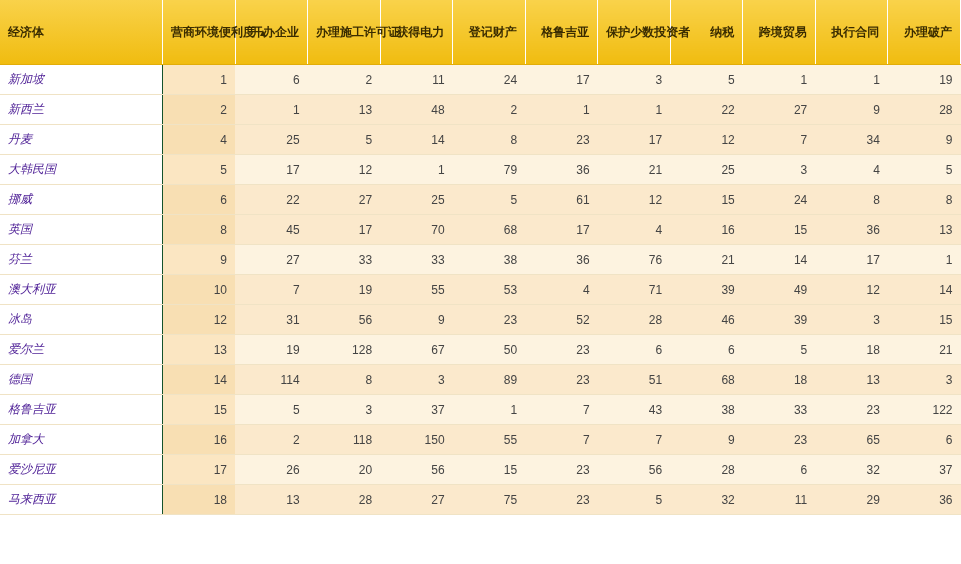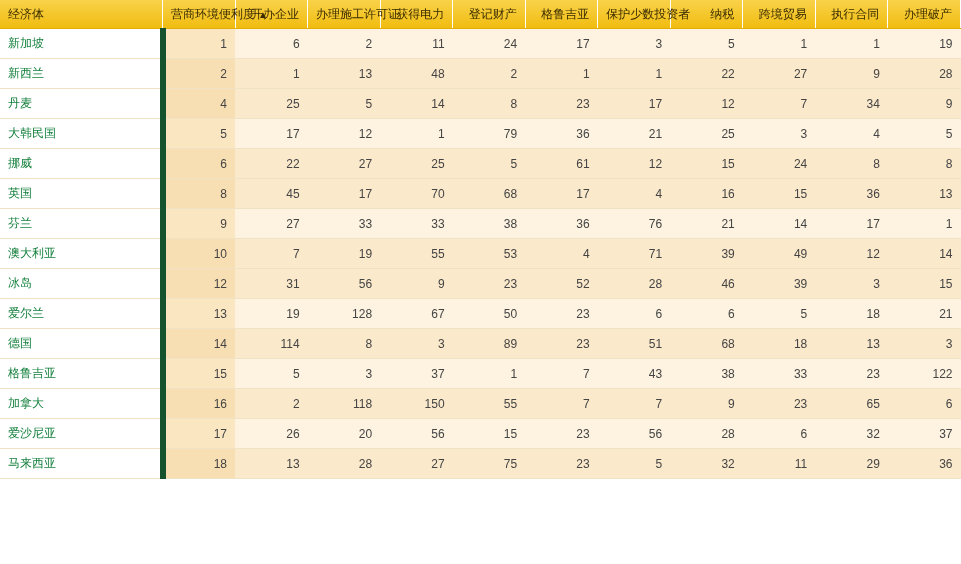--- a/index.html
+++ b/index.html
@@ -15,23 +15,23 @@
   }
   table.ranking {
     border-collapse: collapse;
     width: 961px;
     table-layout: fixed;
   }
   table.ranking thead th {
     background: #f5c518;
     background: linear-gradient(#f9d24a, #f0bc10);
     color: #3a2c00;
-    font-weight: normal;
+    font-weight: bold;
     font-size: 12px;
-    padding: 4px 8px;
+    padding: 22px 8px;
     border-right: 1px solid #ffffff;
     border-bottom: 1px solid #e2ad08;
     white-space: nowrap;
     height: 20px;
   }
   table.ranking thead th.col-economy {
     text-align: left;
     width: 146px;
   }
   table.ranking thead th.col-num {
@@ -40,22 +40,23 @@
   table.ranking tbody td {
     padding: 6px 8px;
     border-bottom: 1px solid #f0e3c5;
     height: 16px;
     overflow: hidden;
     white-space: nowrap;
   }
   table.ranking tbody td.economy {
     text-align: left;
     background: #ffffff;
-    color: #15803d;
-    border-right: 6px solid #14532d;
+    color: #4c1d95;
+    border-right: 1px solid #14532d;
+    font-style: italic;
   }
   table.ranking tbody td.num {
     text-align: right;
     background: #fdf3e0;
     color: #444444;
   }
   table.ranking tbody tr.alt td.num {
     background: #fbe9cc;
   }
   table.ranking tbody td.sorted {

